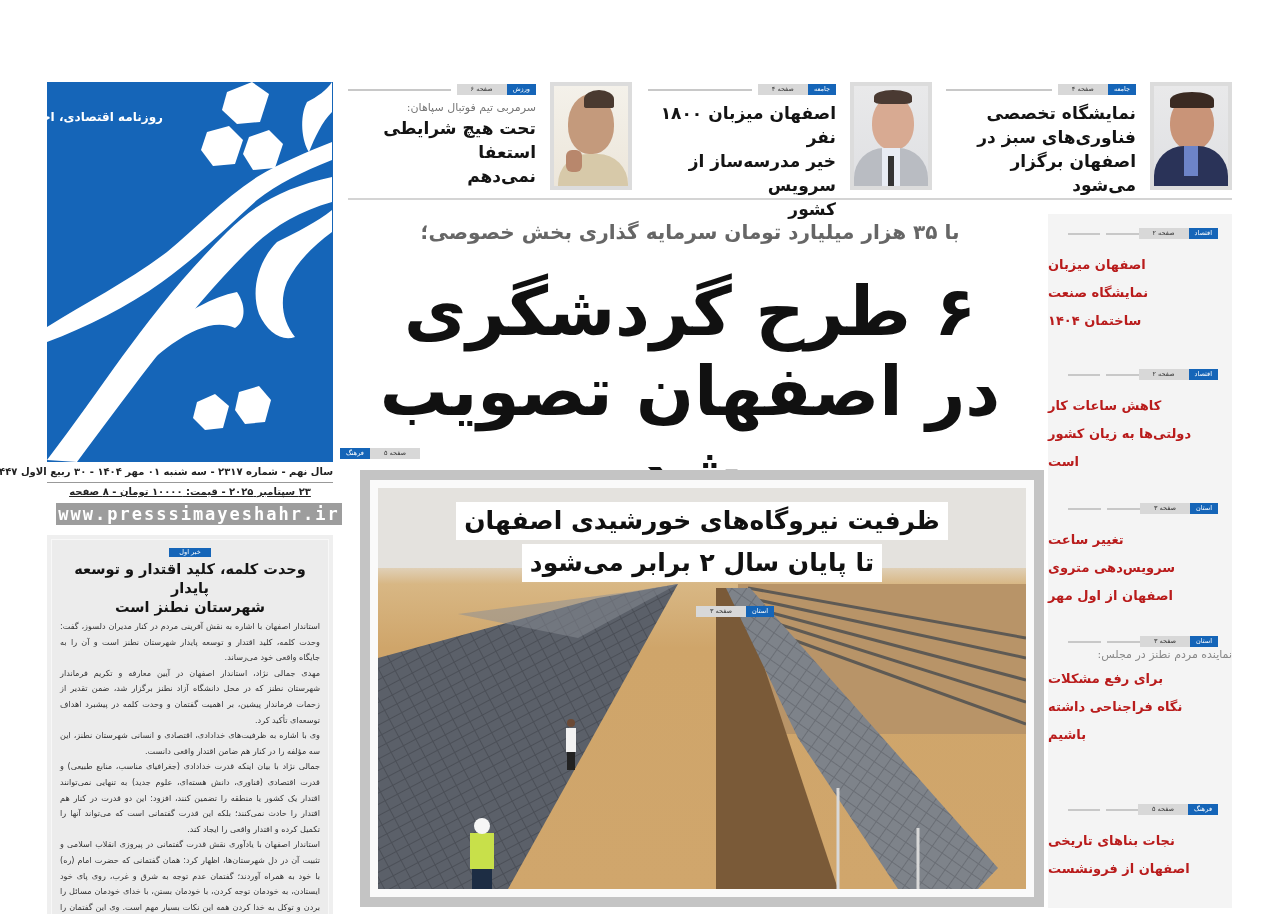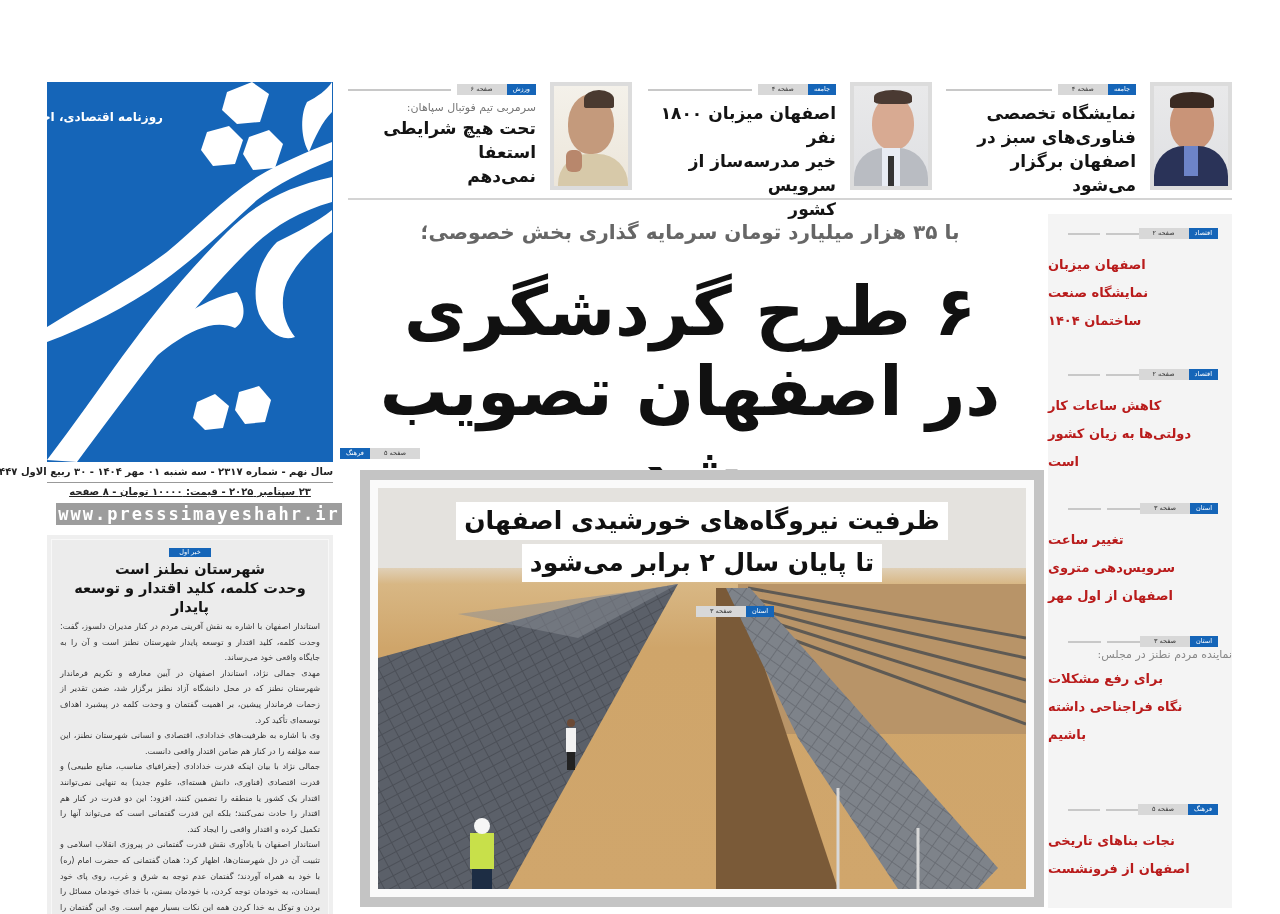--- a/index.html
+++ b/index.html
@@ -93,22 +93,22 @@
 
 <div class="issue-line1">سال نهم - شماره ۲۳۱۷ - سه شنبه ۰۱ مهر ۱۴۰۴ - ۳۰ ربیع الاول ۱۴۴۷</div>
 <div class="issue-rule"></div>
 <div class="issue-line2">۲۳ سپتامبر ۲۰۲۵ - قیمت: ۱۰۰۰۰ تومان - ۸ صفحه</div>
 <div class="website">www.presssimayeshahr.ir</div>
 
 <div class="lead-box">
   <div class="lead-inner">
     <span class="lead-tag">خبر اول</span>
     <div class="lead-title">
+      <div>وحدت کلمه، کلید اقتدار و توسعه پایدار</div>
       <div>شهرستان نطنز است</div>
-      <div>وحدت کلمه، کلید اقتدار و توسعه پایدار</div>
     </div>
     <div class="lead-body">
       <p>استاندار اصفهان با اشاره به نقش آفرینی مردم در کنار مدیران دلسوز، گفت: وحدت کلمه، کلید اقتدار و توسعه پایدار شهرستان نطنز است و آن را به جایگاه واقعی خود می‌رساند.</p>
       <p>مهدی جمالی نژاد، استاندار اصفهان در آیین معارفه و تکریم فرماندار شهرستان نطنز که در محل دانشگاه آزاد نطنز برگزار شد، ضمن تقدیر از زحمات فرماندار پیشین، بر اهمیت گفتمان و وحدت کلمه در پیشبرد اهداف توسعه‌ای تأکید کرد.</p>
       <p>وی با اشاره به ظرفیت‌های خدادادی، اقتصادی و انسانی شهرستان نطنز، این سه مؤلفه را در کنار هم ضامن اقتدار واقعی دانست.</p>
       <p>جمالی نژاد با بیان اینکه قدرت خدادادی (جغرافیای مناسب، منابع طبیعی) و قدرت اقتصادی (فناوری، دانش هسته‌ای، علوم جدید) به تنهایی نمی‌توانند اقتدار یک کشور یا منطقه را تضمین کنند، افزود: این دو قدرت در کنار هم اقتدار را حادث نمی‌کنند؛ بلکه این قدرت گفتمانی است که می‌تواند آنها را تکمیل کرده و اقتدار واقعی را ایجاد کند.</p>
       <p>استاندار اصفهان با یادآوری نقش قدرت گفتمانی در پیروزی انقلاب اسلامی و تثبیت آن در دل شهرستان‌ها، اظهار کرد: همان گفتمانی که حضرت امام (ره) با خود به همراه آوردند؛ گفتمان عدم توجه به شرق و غرب، روی پای خود ایستادن، به خودمان توجه کردن، با خودمان بستن، با خدای خودمان مسائل را بردن و توکل به خدا کردن همه این نکات بسیار مهم است. وی این گفتمان را عامل اصلی در دفاع مقدس و درخشش جوانانی چون شهید حججی‌ها و سرداران شهیدی همچون شهید سلیمانی دانست و گفت: همین گفتمان است که فلسطین را برای ما به یک دغدغه مسلمانان تبدیل می‌کند و هفته وحدت را محقق می‌سازد. استاندار اصفهان با اشاره به شرایط سخت اقتصادی و تحریم‌ها، از مردم و مدیران خواست تا با همین روحیه وحدت و همدلی، به توسعه پایدار منطقه کمک کنند.</p>
     </div>
   </div>
 </div>

